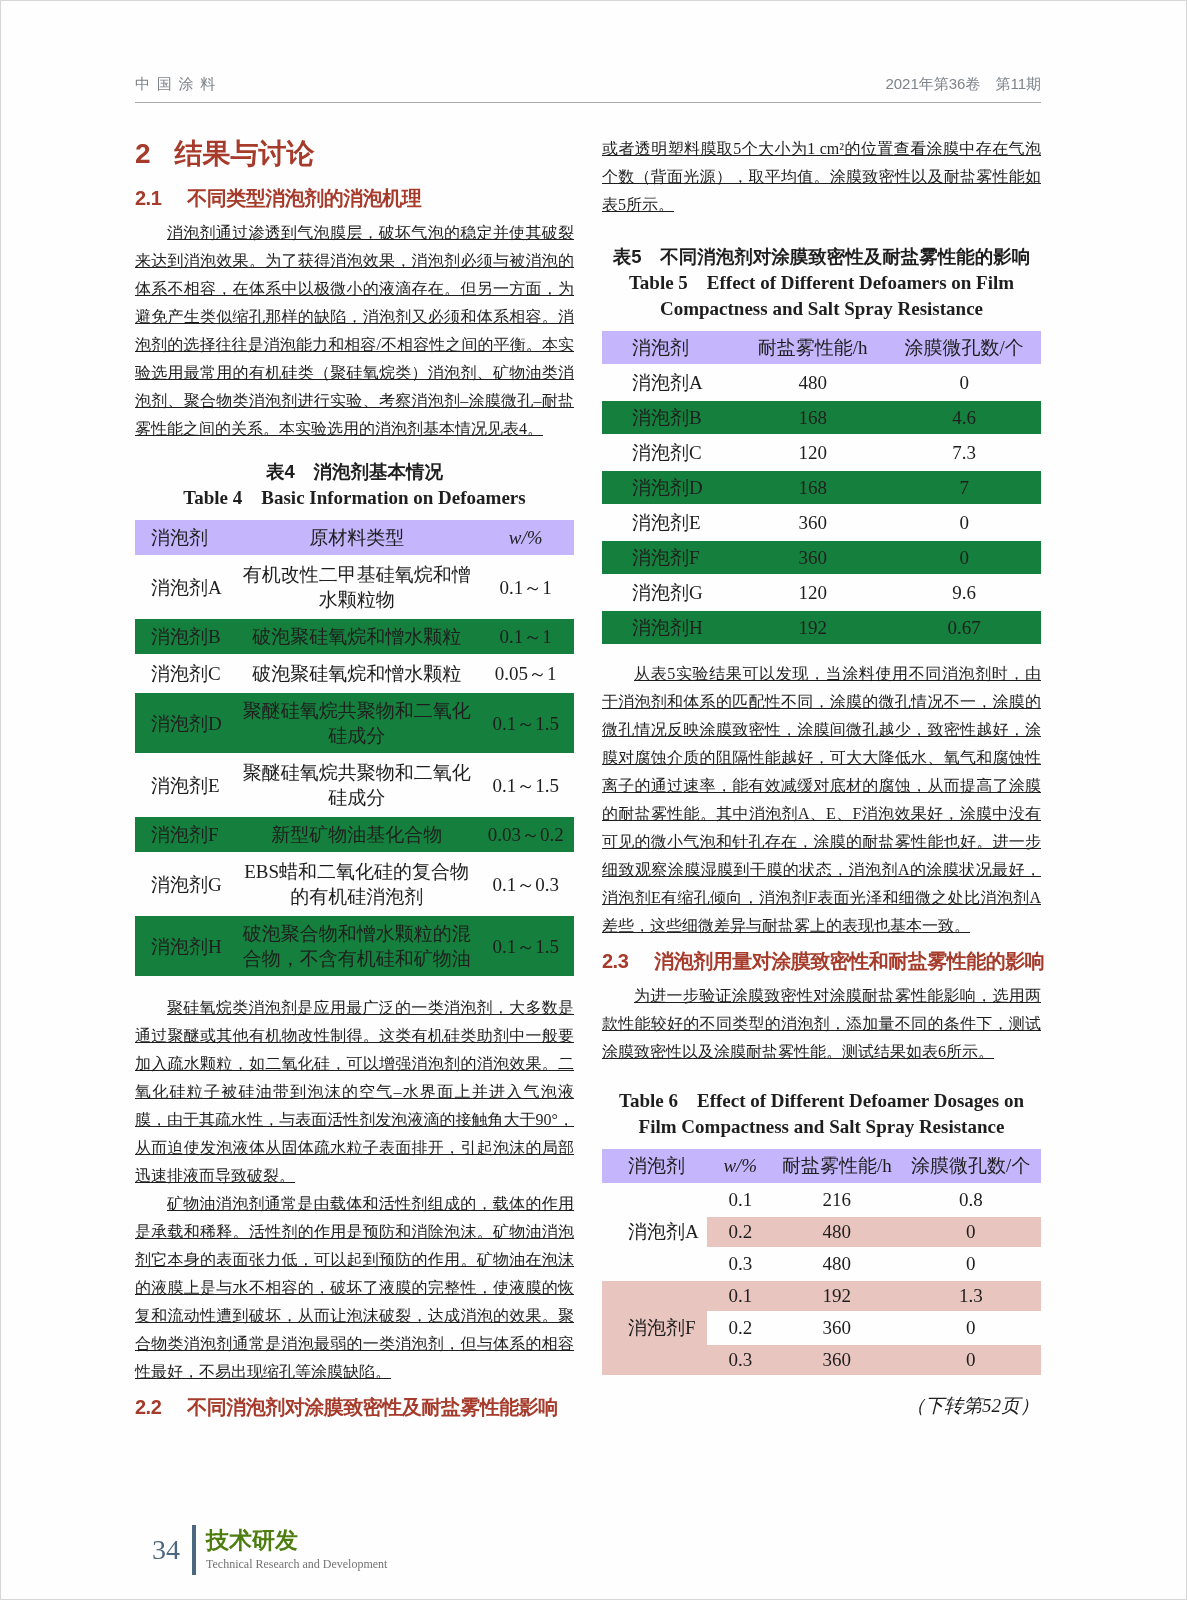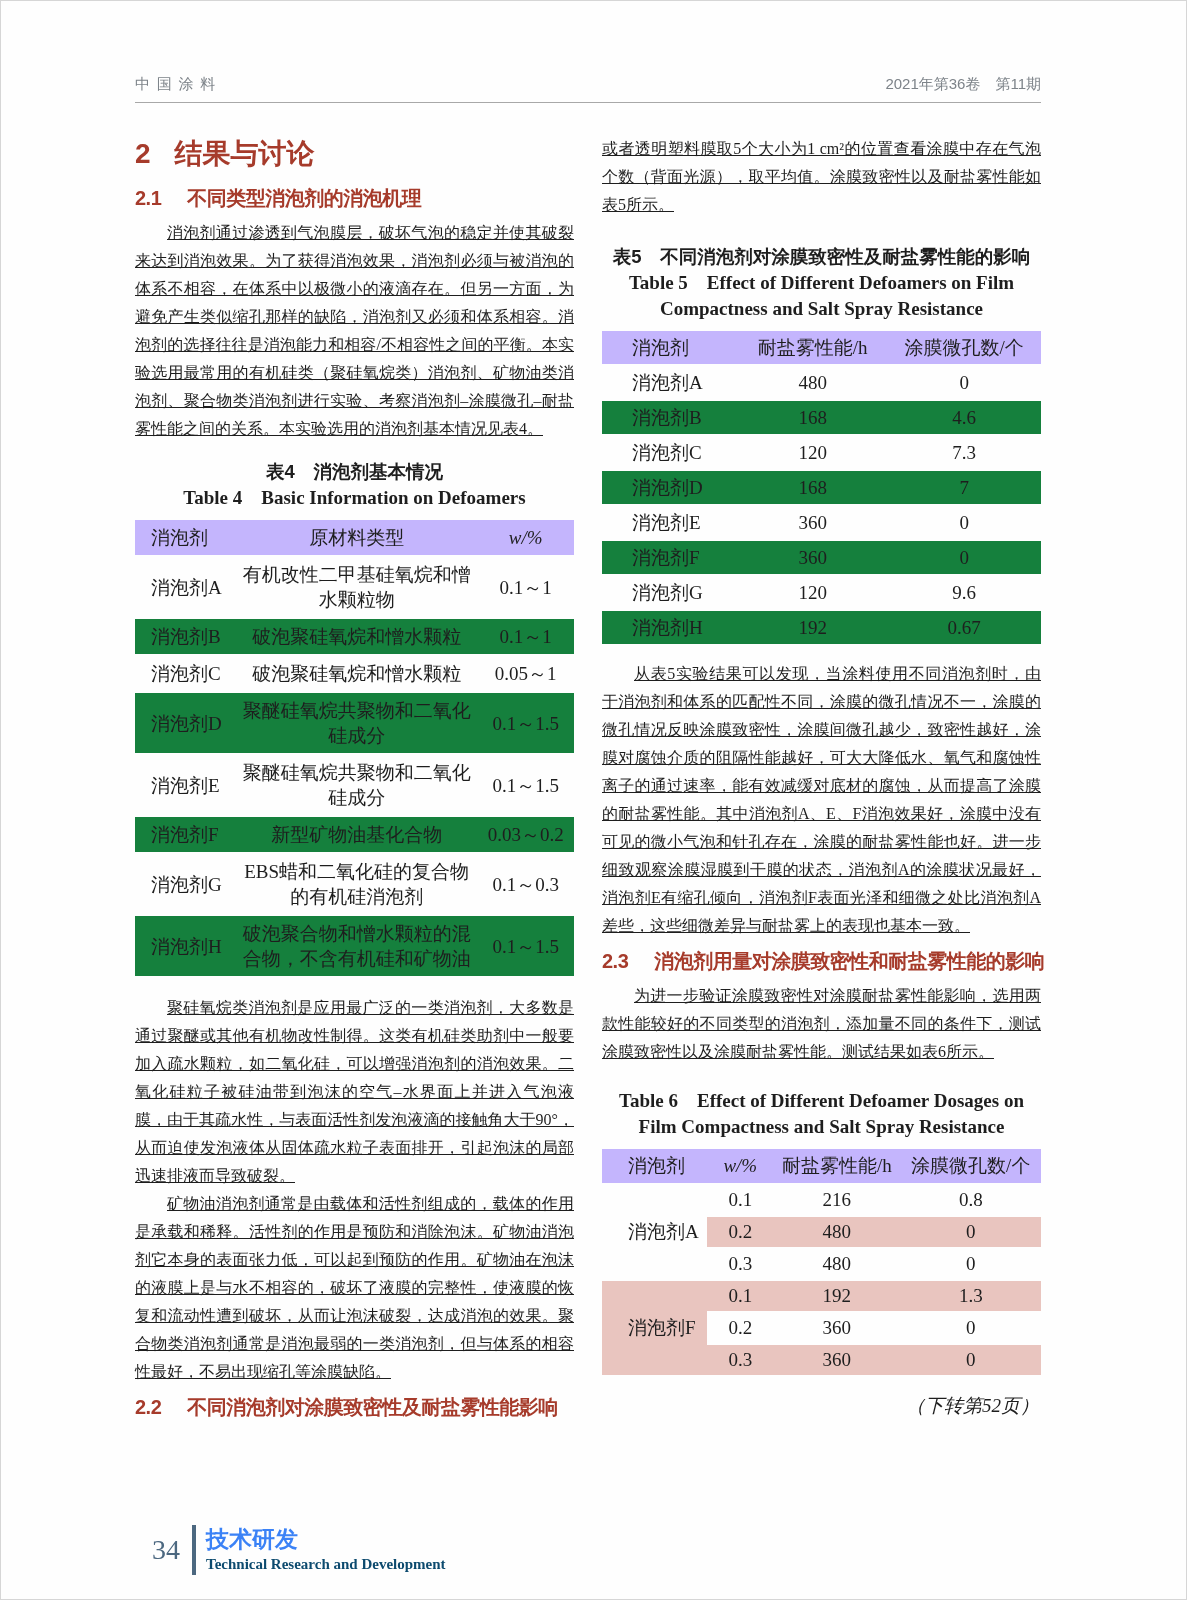--- a/index.html
+++ b/index.html
@@ -98,23 +98,23 @@
 
   
   .pg-footer {
     position: absolute; left: 151px; top: 1492px;
     display: flex; align-items: center; margin-top: 32px;
   }
   .pg-num { font-size: 28px; color: #4c6880; margin-right: 12px; }
   .pg-bar { width: 4px; height: 50px; background: #4c6880; margin-right: 10px; }
   .pg-sec-cn {
     font-family: "Liberation Sans", "DejaVu Sans", sans-serif;
-    font-weight: bold; font-size: 23px; color: #3b82f6; line-height: 1.1;
-  }
-  .pg-sec-en { font-size: 15px; color: #0c4a6e; margin-top: 4px; font-weight: bold; }
+    font-weight: bold; font-size: 23px; color: #4d7c0f; line-height: 1.1;
+  }
+  .pg-sec-en { font-size: 12px; color: #737373; margin-top: 4px; }
 
   .num { flex: 0 0 auto; }
 </style>
 </head>
 <body>
 
 <div class="content">
 
   <div class="pg-header">
     <span class="journal">中国涂料</span>

